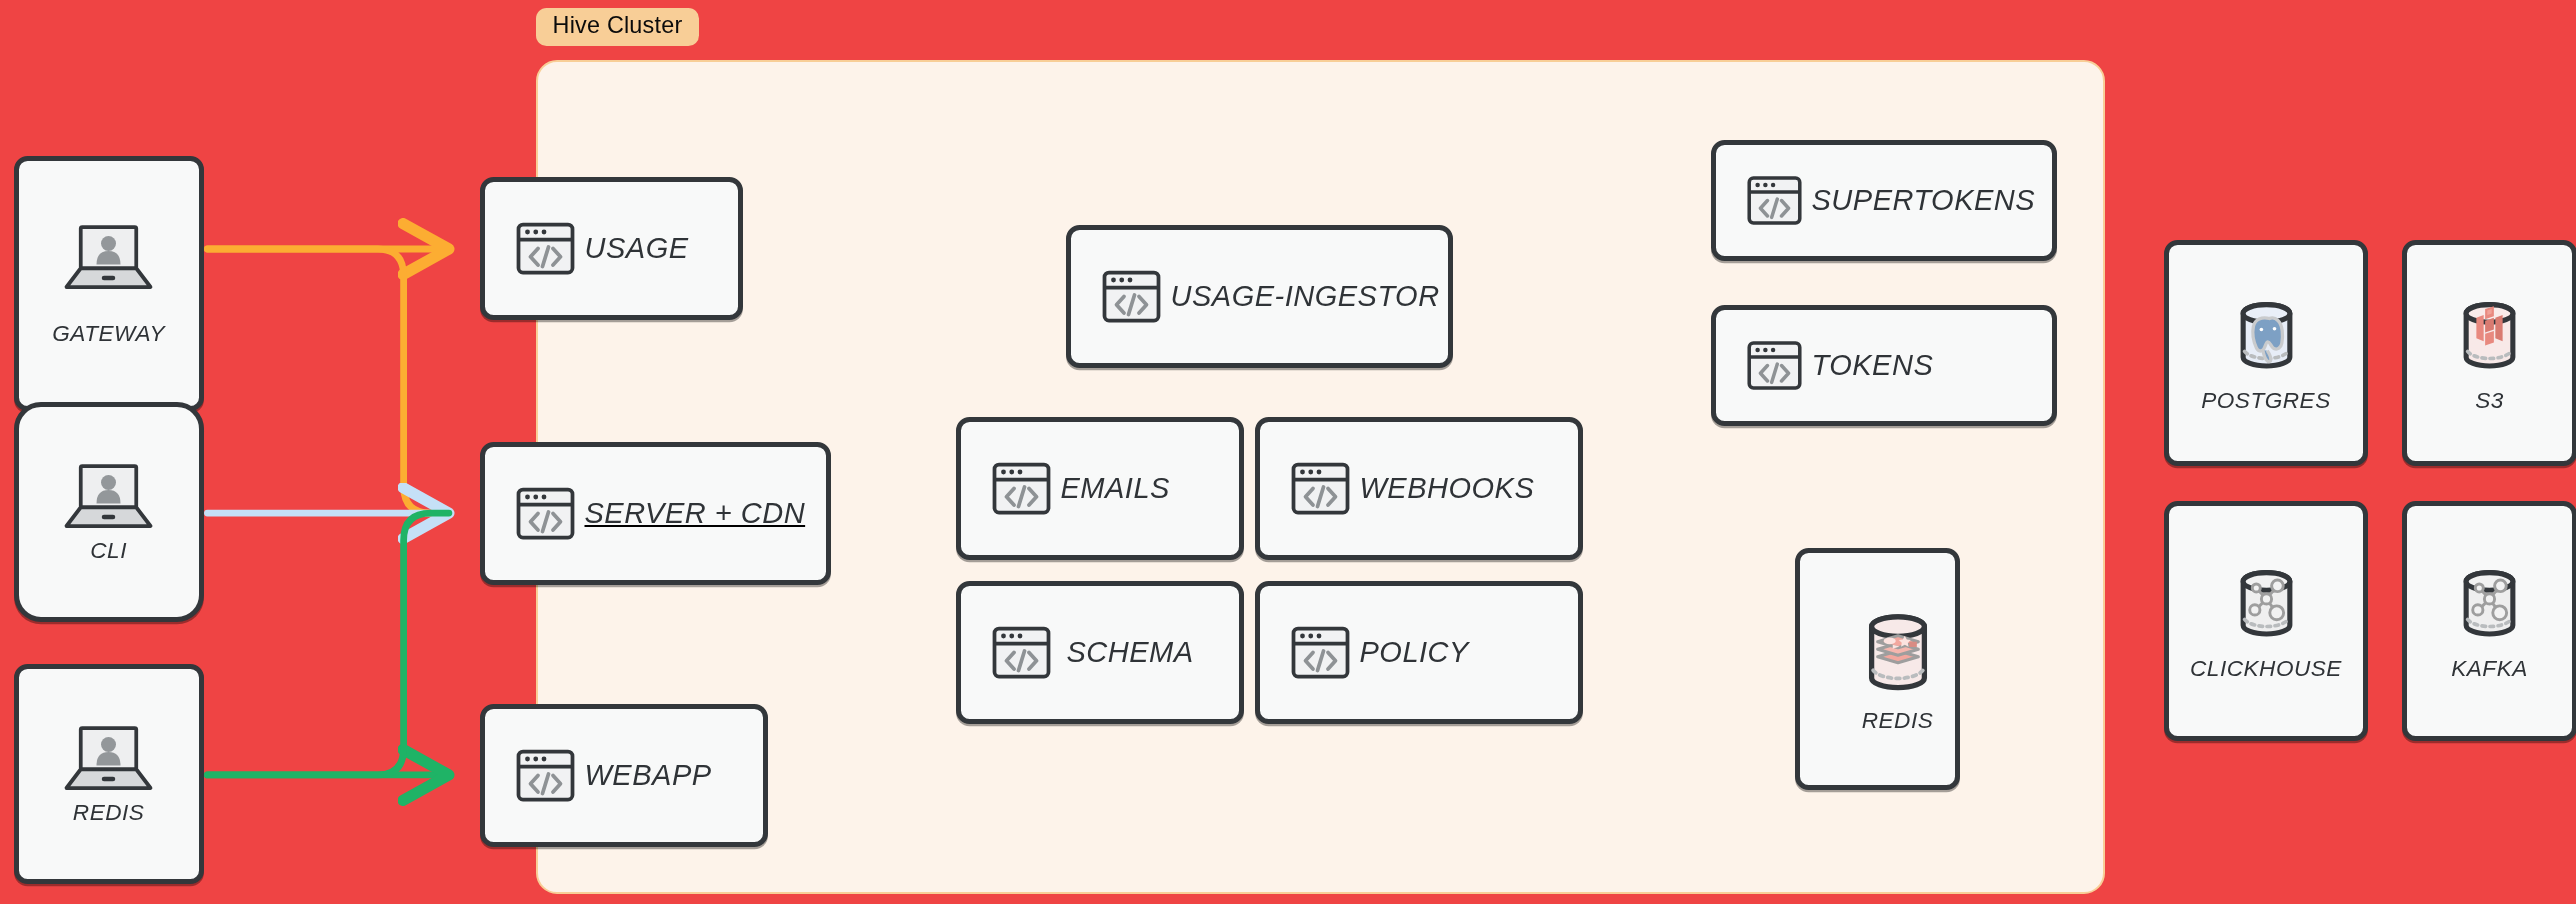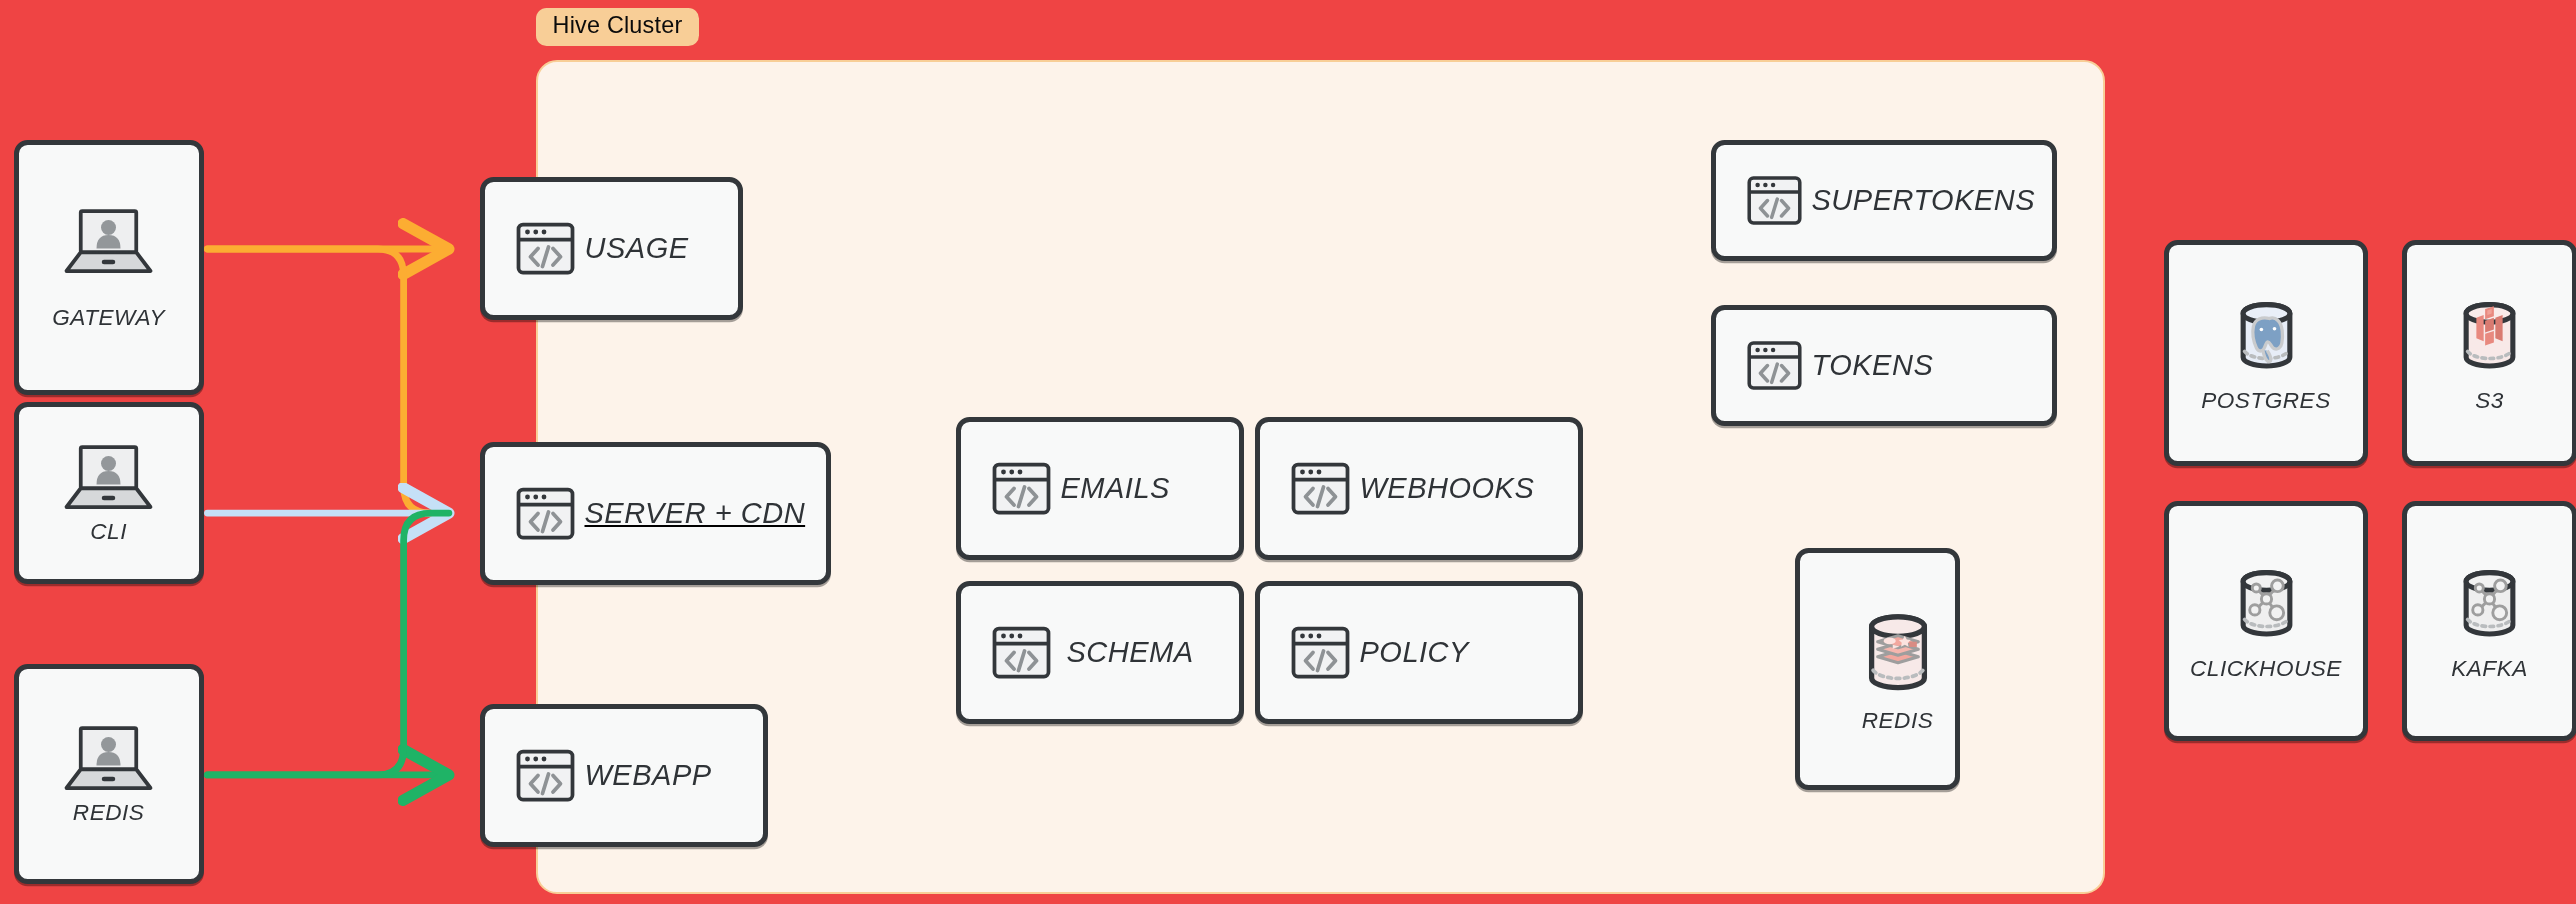--- a/index.html
+++ b/index.html
@@ -75,35 +75,35 @@
 
     <path d="M274,330 H500 Q534,330 534,366 V644 Q534,680 570,680 H594" fill="none" stroke="#FCAD32" stroke-width="9" stroke-linecap="round"></path>
 
     <path d="M274,680 H594" fill="none" stroke="#C5E0F7" stroke-width="9" stroke-linecap="round" marker-end="url(#ah-b)"></path>
 
     <path d="M274,1027 H594" fill="none" stroke="#1FB366" stroke-width="9" stroke-linecap="round" marker-end="url(#ah-g)"></path>
 
     <path d="M274,1027 H500 Q534,1027 534,991 V716 Q534,680 570,680 H594" fill="none" stroke="#1FB366" stroke-width="9" stroke-linecap="round"></path>
   </svg>
 
-  <div class="card stack" style="left:13.6px;top:140px;width:190px;height:255px;gap:22px;">
+  <div class="card stack" style="left:13.6px;top:156px;width:190px;height:255px;gap:22px;">
     <span class="ico">
       <svg width="91" height="72" viewBox="0 0 120 96">
         <rect x="23" y="8" width="74" height="55" rx="2" fill="#EEEFF0" stroke="#33373B" stroke-width="5"></rect>
         <circle cx="60" cy="30" r="10" fill="#93979A"></circle>
         <path d="M44,58 q0,-18 16,-18 q16,0 16,18 Z" fill="#93979A"></path>
         <path d="M23,63 H97 L116,88 H4 Z" fill="#D6D8DA" stroke="#33373B" stroke-width="5" stroke-linejoin="round"></path>
         <rect x="51" y="73" width="18" height="6" rx="3" fill="#33373B"></rect>
         <line x1="23" y1="63" x2="97" y2="63" stroke="#33373B" stroke-width="3" stroke-dasharray="4 4"></line>
       </svg>
     </span>
     <span class="lbl">GATEWAY</span>
   </div>
 
-  <div class="card stack" style="left:13.6px;top:402px;width:190px;height:182px;">
+  <div class="card stack" style="left:13.6px;top:402px;width:190px;height:220px;border-radius:27px;">
     <span class="ico">
       <svg width="91" height="72" viewBox="0 0 120 96">
         <rect x="23" y="8" width="74" height="55" rx="2" fill="#EEEFF0" stroke="#33373B" stroke-width="5"></rect>
         <circle cx="60" cy="30" r="10" fill="#93979A"></circle>
         <path d="M44,58 q0,-18 16,-18 q16,0 16,18 Z" fill="#93979A"></path>
         <path d="M23,63 H97 L116,88 H4 Z" fill="#D6D8DA" stroke="#33373B" stroke-width="5" stroke-linejoin="round"></path>
         <rect x="51" y="73" width="18" height="6" rx="3" fill="#33373B"></rect>
         <line x1="23" y1="63" x2="97" y2="63" stroke="#33373B" stroke-width="3" stroke-dasharray="4 4"></line>
       </svg>
     </span>
@@ -159,20 +159,33 @@
         <path d="M6,30 H78" stroke="#33373B" stroke-width="5"></path>
         <circle cx="18" cy="20" r="3.2" fill="#33373B"></circle>
         <circle cx="29" cy="20" r="3.2" fill="#33373B"></circle>
         <circle cx="40" cy="20" r="3.2" fill="#33373B"></circle>
         <path d="M32,42 L22,53 L32,64 M52,42 L62,53 L52,64 M46,40 L38,66" fill="none" stroke="#8E9295" stroke-width="5" stroke-linecap="round" stroke-linejoin="round"></path>
       </svg>
     </span>
     <span class="lbl">WEBAPP</span>
   </div>
 
+  <div class="card svc" style="left:1066px;top:225px;width:387px;height:143px;">
+    <span class="ico">
+      <svg width="63" height="63" viewBox="0 0 84 84">
+        <rect x="6" y="10" width="72" height="64" rx="6" fill="#F1F2F3" stroke="#33373B" stroke-width="5"></rect>
+        <path d="M6,30 H78" stroke="#33373B" stroke-width="5"></path>
+        <circle cx="18" cy="20" r="3.2" fill="#33373B"></circle>
+        <circle cx="29" cy="20" r="3.2" fill="#33373B"></circle>
+        <circle cx="40" cy="20" r="3.2" fill="#33373B"></circle>
+        <path d="M32,42 L22,53 L32,64 M52,42 L62,53 L52,64 M46,40 L38,66" fill="none" stroke="#8E9295" stroke-width="5" stroke-linecap="round" stroke-linejoin="round"></path>
+      </svg>
+    </span>
+    <span class="lbl">USAGE-INGESTOR</span>
+  </div>
 
   <div class="card svc" style="left:956px;top:417px;width:288px;height:143px;">
     <span class="ico">
       <svg width="63" height="63" viewBox="0 0 84 84">
         <rect x="6" y="10" width="72" height="64" rx="6" fill="#F1F2F3" stroke="#33373B" stroke-width="5"></rect>
         <path d="M6,30 H78" stroke="#33373B" stroke-width="5"></path>
         <circle cx="18" cy="20" r="3.2" fill="#33373B"></circle>
         <circle cx="29" cy="20" r="3.2" fill="#33373B"></circle>
         <circle cx="40" cy="20" r="3.2" fill="#33373B"></circle>
         <path d="M32,42 L22,53 L32,64 M52,42 L62,53 L52,64 M46,40 L38,66" fill="none" stroke="#8E9295" stroke-width="5" stroke-linecap="round" stroke-linejoin="round"></path>

